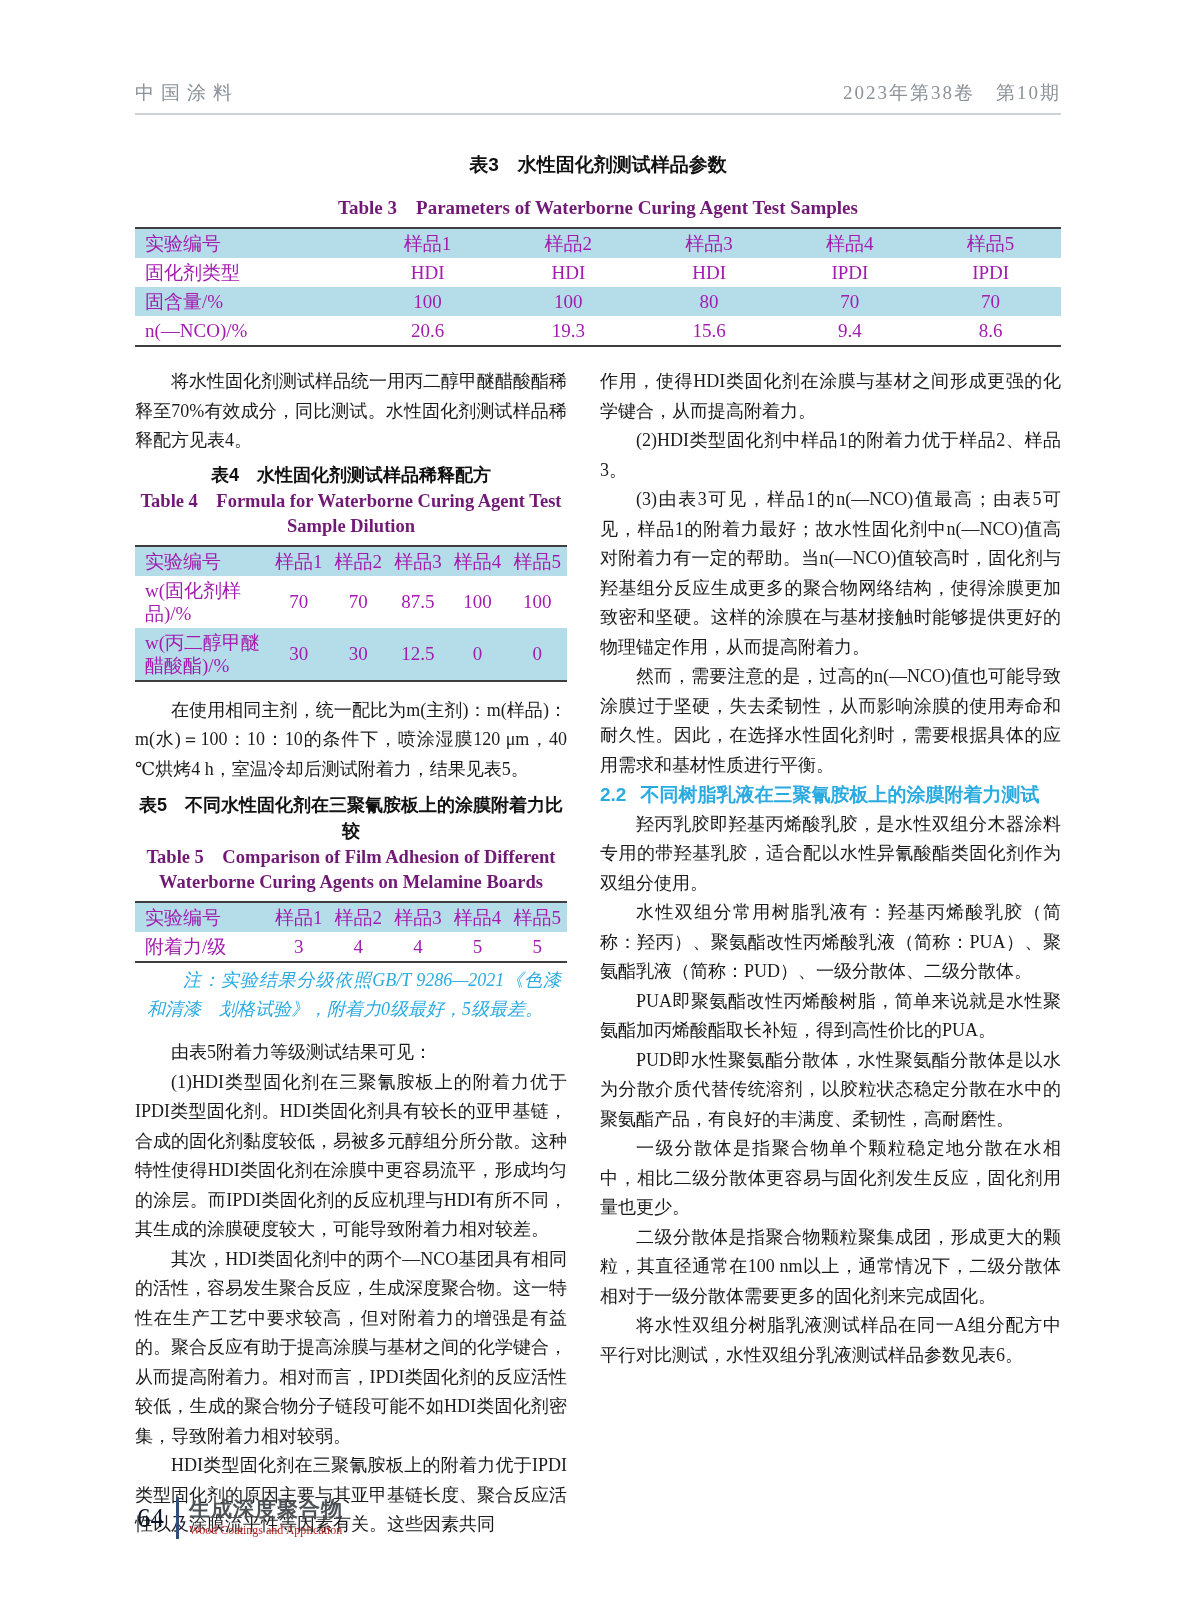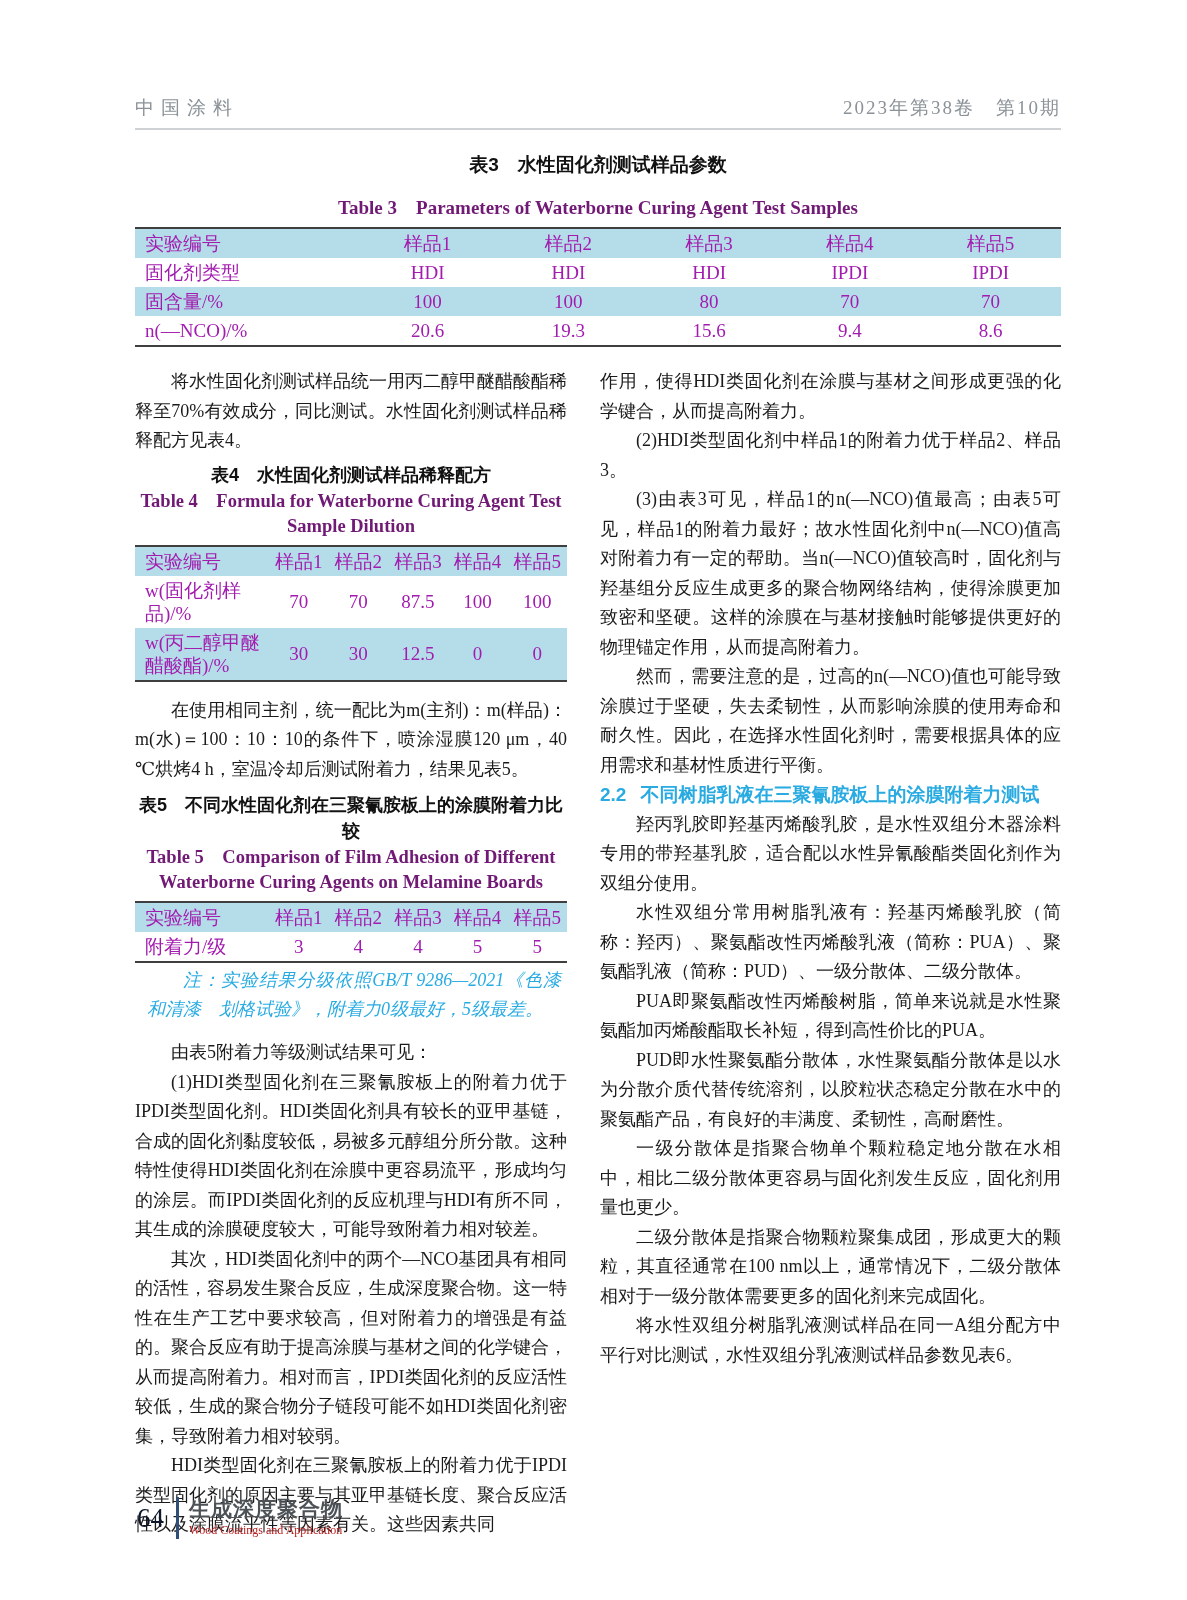--- a/index.html
+++ b/index.html
@@ -6,21 +6,21 @@
   html,body { background:#ffffff; }
   body {
     width:1187px; height:1600px; position:relative; overflow:hidden;
     font-family:"Liberation Serif","DejaVu Serif",serif;
     color:#1c1c1c;
   }
   .page { position:absolute; inset:0; background:#fff; }
 
   
   .runhead {
-    position:absolute; left:135px; top:95px; width:926px;
+    position:absolute; left:135px; top:80px; width:926px;
     display:flex; justify-content:space-between; align-items:flex-end;
     color:#8b9298; font-size:19px;
     border-bottom:2px solid #cfd2d4; padding-bottom:7px;
   }
   .runhead .journal { letter-spacing:7px; }
   .runhead .issue   { letter-spacing:2px; }
 
   
   .main { position:absolute; left:135px; top:128px; width:926px; }
 

